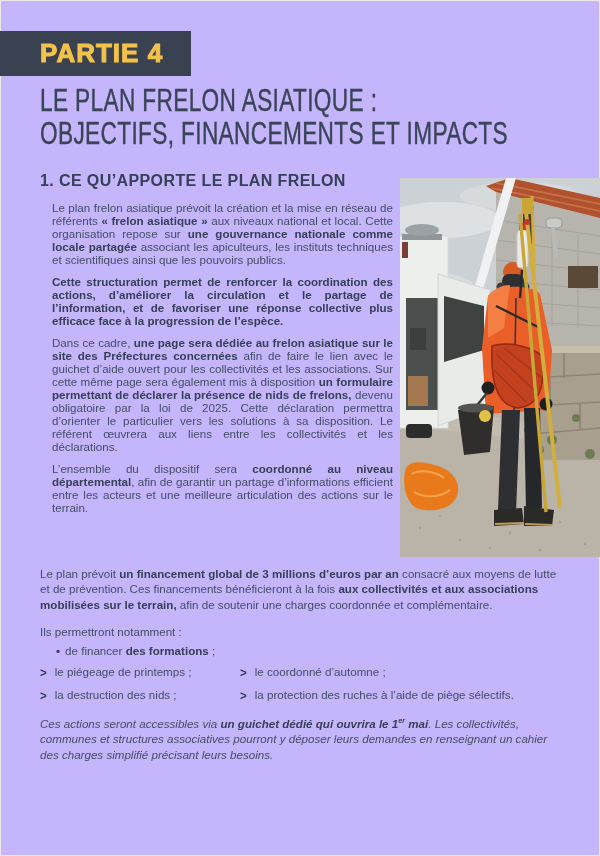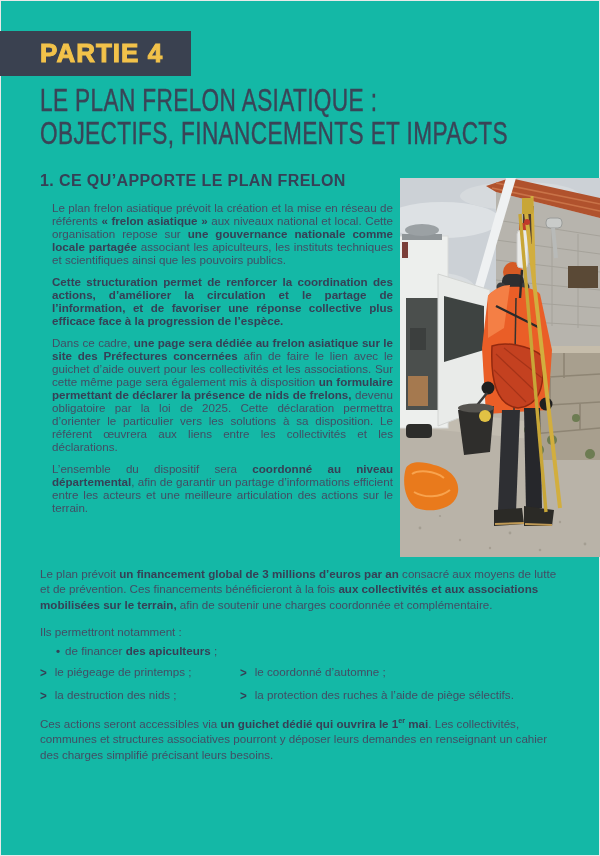--- a/index.html
+++ b/index.html
@@ -1,17 +1,17 @@
 <!DOCTYPE html>
 <html lang="fr"><head>
 <meta charset="utf-8">
 <style>
   html,body { margin:0; padding:0; background:#ffffff; }
   .page {
-    position:relative; width:600px; height:856px; background:#14b8a6;
+    position:relative; width:600px; height:856px; background:#c4b5fd;
     font-family:"Liberation Sans", sans-serif; color:#434d64; overflow:hidden;
     box-shadow: inset 0 0 0 1px #e9e9e9;
   }
   
   .badge {
     position:absolute; left:0; top:31px; width:191px; height:45px;
     background:#3a4150; display:flex; align-items:center; box-sizing:border-box; padding-left:40px;
   }
   .badge-label {
     color:#f2c24a; font-size:26px; font-weight:700; letter-spacing:1px;
@@ -55,21 +55,21 @@
     font-size:11.6px; font-weight:700; color:#364056; margin:13px 0 7px 0;
   }
   .arrow-grid {
     display:grid; grid-template-columns:196px 1fr; row-gap:8px; column-gap:4px;
   }
   .arrow-item { display:flex; }
   .arrow {
     font-weight:700; color:#364056; margin-right:8px; flex:0 0 auto;
     transform:scaleY(1.15);
   }
-  .closing { margin:13px 0 4px 0; }
+  .closing { margin:13px 0 4px 0;font-style:italic; }
 </style>
 </head>
 <body>
 
 <div class="page">
 
   <div class="badge">
     <span class="badge-label">PARTIE 4</span>
   </div>
 
@@ -203,21 +203,21 @@
       <rect x="146" y="40" width="16" height="10" rx="4" fill="#c9cbc9" stroke="#9a9c9a"></rect>
       <line x1="153" y1="50" x2="156" y2="80" stroke="#b8bab8" stroke-width="4"></line>
     </svg>
   </figure>
 
   <section class="section2">
     <p class="intro"><span>Le plan prévoit </span><span class="b">un financement global de 3 millions d’euros par an</span><span> consacré aux moyens de lutte et de prévention. Ces financements bénéficieront à la fois </span><span class="b">aux collectivités et aux associations mobilisées sur le terrain,</span><span> afin de soutenir une charges coordonnée et complémentaire.</span></p>
     <p class="list-intro">Ils permettront notamment :</p>
     <ul class="bullets">
       <li>
-        <span class="blt">•</span><span><span>de financer </span><span class="b">des apiculteurs</span><span> ;</span></span>
+        <span class="blt">•</span><span><span>de financer </span><span class="b">des formations</span><span> ;</span></span>
       </li>
     </ul>
     <div class="arrow-grid">
       <div class="arrow-item">
         <span class="arrow">&gt;</span>
           <span>le piégeage de printemps ;</span>
       </div>
       <div class="arrow-item">
         <span class="arrow">&gt;</span>
           <span>le coordonné d’automne ;</span>

